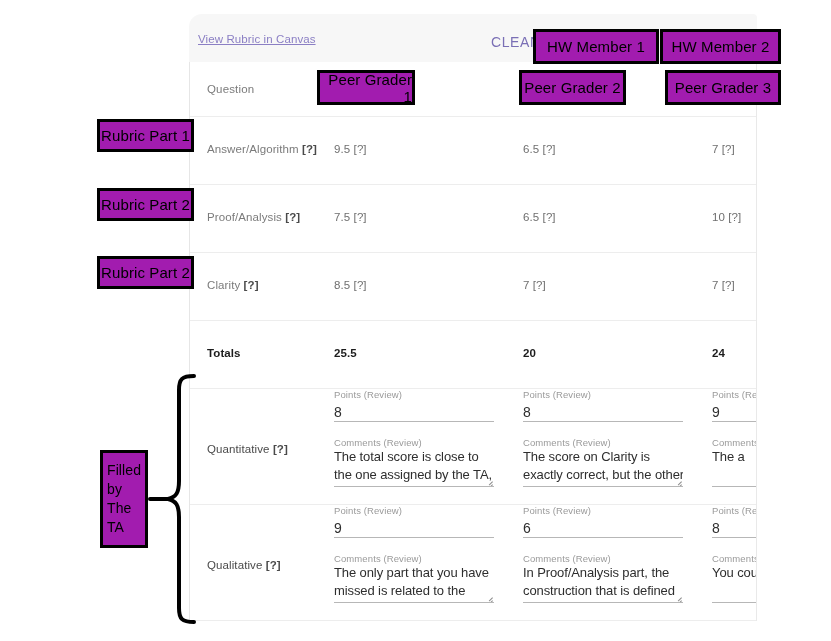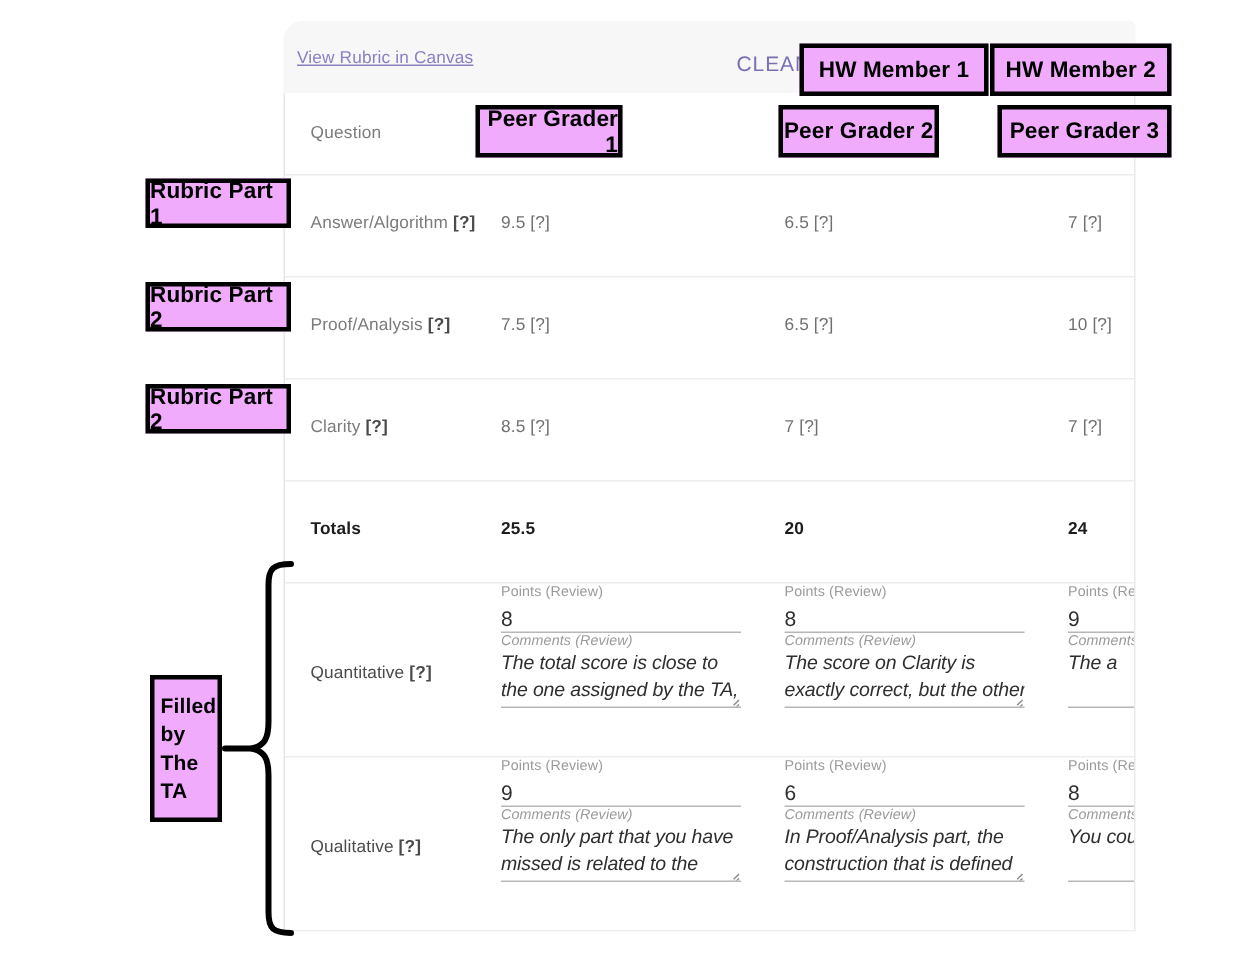--- a/index.html
+++ b/index.html
@@ -87,21 +87,21 @@
 
   .fld-label{
     font-size:9.5px;color:#9a9a9a;letter-spacing:.1px;
   }
   .points-val{
     font-size:14px;color:#2e2e2e;
     margin-top:3px;height:19px;line-height:19px;
     border-bottom:1px solid #b7b7b7;
     width:160px;box-sizing:border-box;
   }
-  .cmt-wrap{margin-top:0;position:relative;font-style:italic;}
+  .cmt-wrap{margin-top:15px;position:relative;}
   .cmt-box{
     position:relative;width:160px;height:38px;overflow:hidden;
     border-bottom:1px solid #b7b7b7;
   }
   .cmt-text{
     font-size:13px;line-height:17.5px;color:#2e2e2e;
     letter-spacing:-.1px;
     width:164px;
   }
   .resize-handle{
@@ -112,25 +112,25 @@
     position:absolute;right:0;display:block;
     height:1px;background:#8d8d8d;transform:rotate(-45deg);
     transform-origin:right bottom;
   }
   .resize-handle i.l1{bottom:0px;width:8px;}
   .resize-handle i.l2{bottom:3px;width:5px;}
 
   
   .anno{
     position:absolute;
-    background:#f0abfc;
+    background:#a21caf;
     border:3.5px solid #000000;
     color:#000000;
     font-size:15px;
-    font-weight:bold;
+    font-weight:normal;
     display:flex;
     align-items:center;
     justify-content:center;
     box-sizing:border-box;
     letter-spacing:.1px;
     z-index:20;
   }
   #anno-hw1{left:533px;top:29px;width:126px;height:35px;}
   #anno-hw2{left:660px;top:29px;width:121px;height:35px;}
   #anno-pg1{left:317px;top:70px;width:98px;height:35px;text-align:right;}

